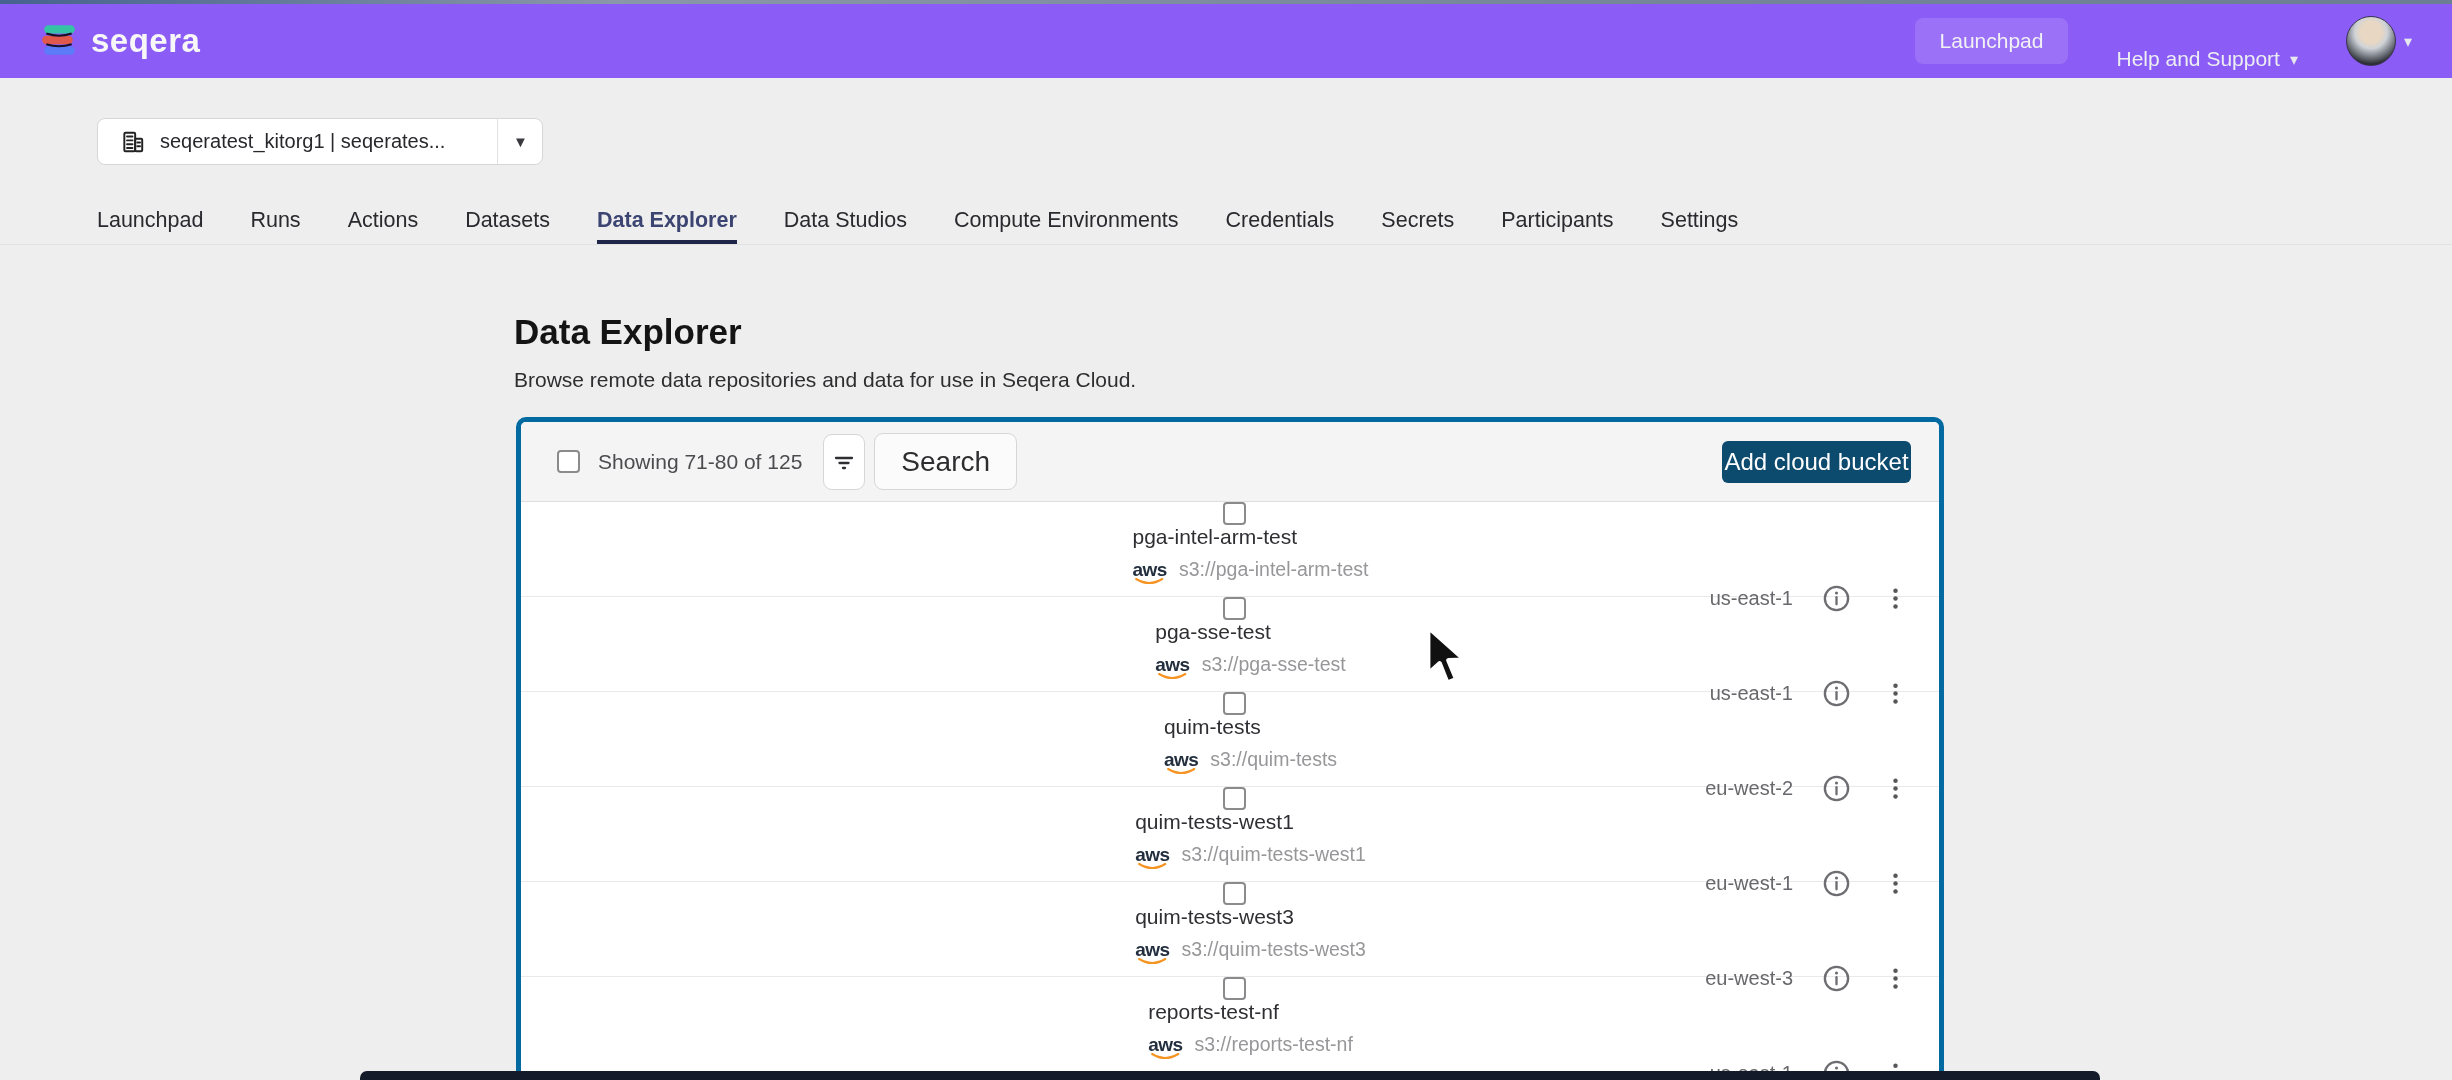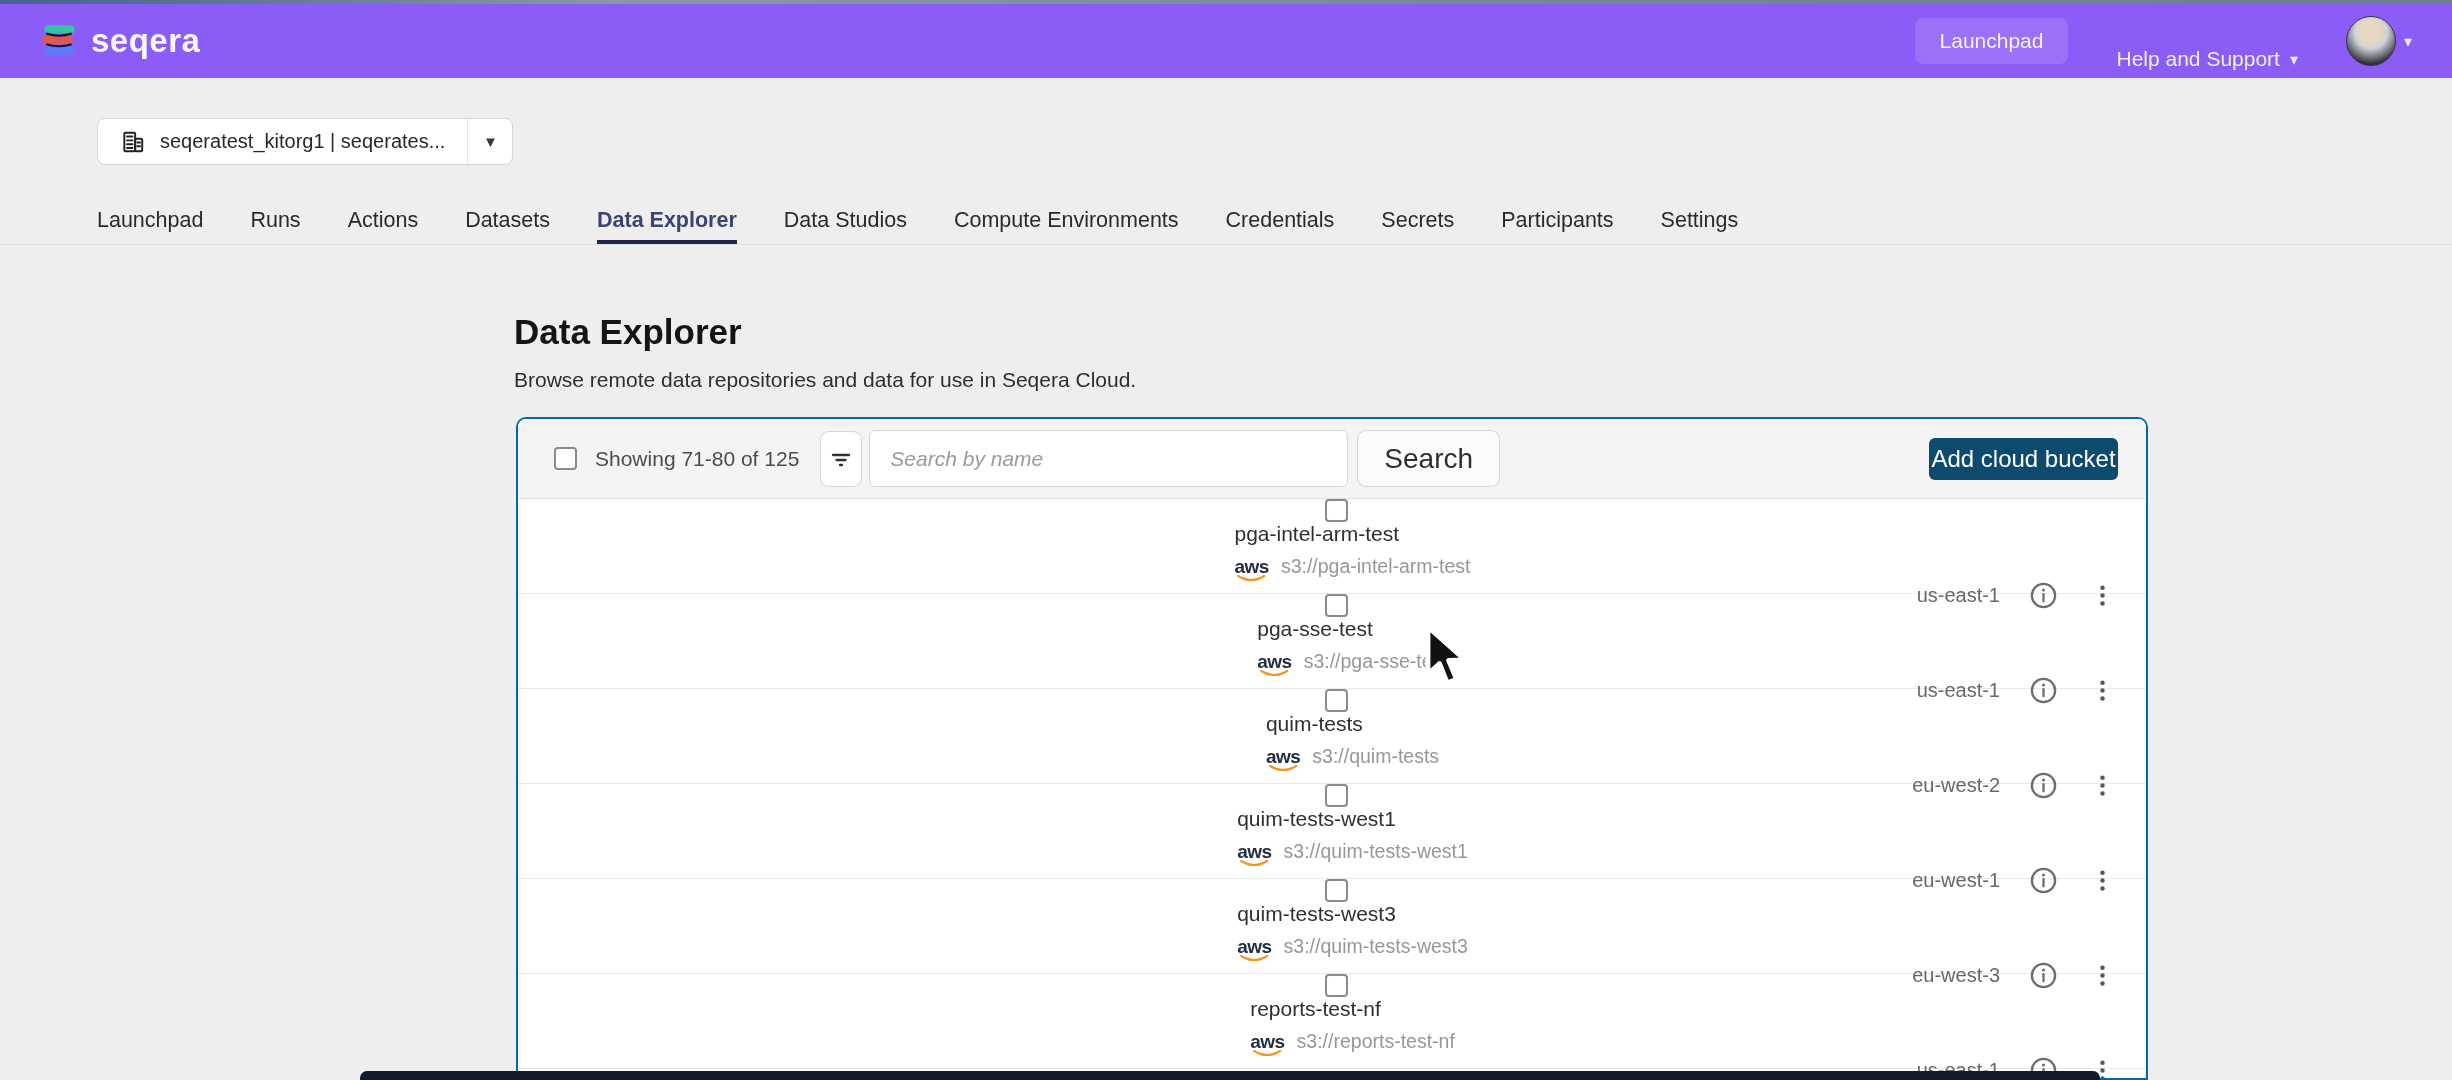--- a/index.html
+++ b/index.html
@@ -20,40 +20,40 @@
     border:none; border-radius:8px; padding:11px 25px; cursor:pointer; }
   .help-menu { color:#eceef2; font-size:21px; display:flex; align-items:center; gap:10px; cursor:pointer;margin-top:36px; }
   .caret-light { color:#e6e8ee; font-size:16px; }
   .avatar-wrap { display:flex; align-items:center; gap:8px; cursor:pointer; }
   .avatar { width:50px; height:50px; border-radius:50%;
     background:radial-gradient(circle at 50% 32%, #e8d7c2 0 26%, #cfd3d8 40%, #8e939b 55%, #2c2e35 78%);
     border:1px solid #3a3450; }
 
   
   .workspace { position:absolute; top:118px; left:97px; height:47px; background:#fff;
-    border:1px solid #d7d7d9; border-radius:8px; display:flex; align-items:stretch; cursor:pointer; }
+    border:1px solid #d7d7d9; border-radius:8px; display:flex; align-items:stretch; cursor:pointer;gap:30px; }
   .workspace-main { display:flex; align-items:center; gap:14px; padding:0 22px; }
   .workspace-label { font-size:20px; color:#28282c; }
   .workspace-caret { width:45px; display:flex; align-items:center; justify-content:center;
     border-left:1px solid #e2e2e4; color:#3a3a3e; font-size:15px; }
 
   
   .tabbar { position:absolute; top:198px; left:0; width:100%; height:47px;
     border-bottom:1px solid #e3e3e4; display:flex; gap:47px; padding-left:97px; background:#efeeee; }
   .tab { font-size:21.5px; color:#29292e; display:flex; align-items:center; cursor:pointer;
     border-bottom:4px solid transparent; padding-top:2px; }
   .tab.active { color:#3c4472; font-weight:600; border-bottom-color:#20264a; }
 
   
   .page-title { position:absolute; left:514px; top:312px; font-size:35px; font-weight:700; color:#141414; }
   .page-subtitle { position:absolute; left:514px; top:368px; font-size:21px; color:#2e2e30; }
 
   
-  .card { position:absolute; left:516px; top:417px; width:1632px; height:663px;
-    background:#fff; border:2px solid #0369a1; border-radius:10px 10px 0 0; overflow:hidden; }
+  .card { position:absolute; left:516px; top:417px; width:1428px; height:663px;
+    background:#fff; border:5px solid #0369a1; border-radius:10px 10px 0 0; overflow:hidden; }
 
   .toolbar { height:80px; background:#f4f4f5; border-bottom:1px solid #dedede;
     display:flex; align-items:center; padding:0 28px 0 36px; }
   .checkbox { width:23px; height:23px; border:2px solid #8b8b8d; border-radius:4px; background:#fff; cursor:pointer; flex:none; }
   .showing { font-size:21px; color:#4c4c4f; margin-left:18px; white-space:nowrap; }
   .filter-btn { width:42px; height:56px; background:#fff; border:1px solid #d6d6d8; border-radius:9px;
     display:flex; align-items:center; justify-content:center; margin-left:21px; cursor:pointer; flex:none; }
   .search-input { width:479px; height:57px; margin-left:7px; border:1px solid #d6d6d8; border-radius:6px;
     background:#fff; font-size:21px; font-style:italic; color:#444; padding:0 20px;
     font-family:"Liberation Sans", sans-serif; }
@@ -151,21 +151,20 @@
     <span class="showing">Showing 71-80 of 125</span>
     <button class="filter-btn">
       <span style="display:flex">
         <svg width="24" height="24" viewBox="0 0 24 24" stroke="#2f2f33" stroke-width="2.3" stroke-linecap="round">
           <line x1="4" y1="8" x2="20" y2="8"></line>
           <line x1="7.5" y1="13" x2="16.5" y2="13"></line>
           <line x1="11" y1="18" x2="13" y2="18"></line>
         </svg>
       </span>
     </button>
-    <input class="search-input" type="text" placeholder="Search by name" style="">
     <button class="search-btn">Search</button>
     <button class="add-btn">Add cloud bucket</button>
   </div>
 
   <div class="bucket-row">
     <span class="checkbox"></span>
     <div class="row-main">
       <span class="bucket-name">pga-intel-arm-test</span>
       <span class="bucket-loc">
         <span class="aws-logo"><span>aws</span>

